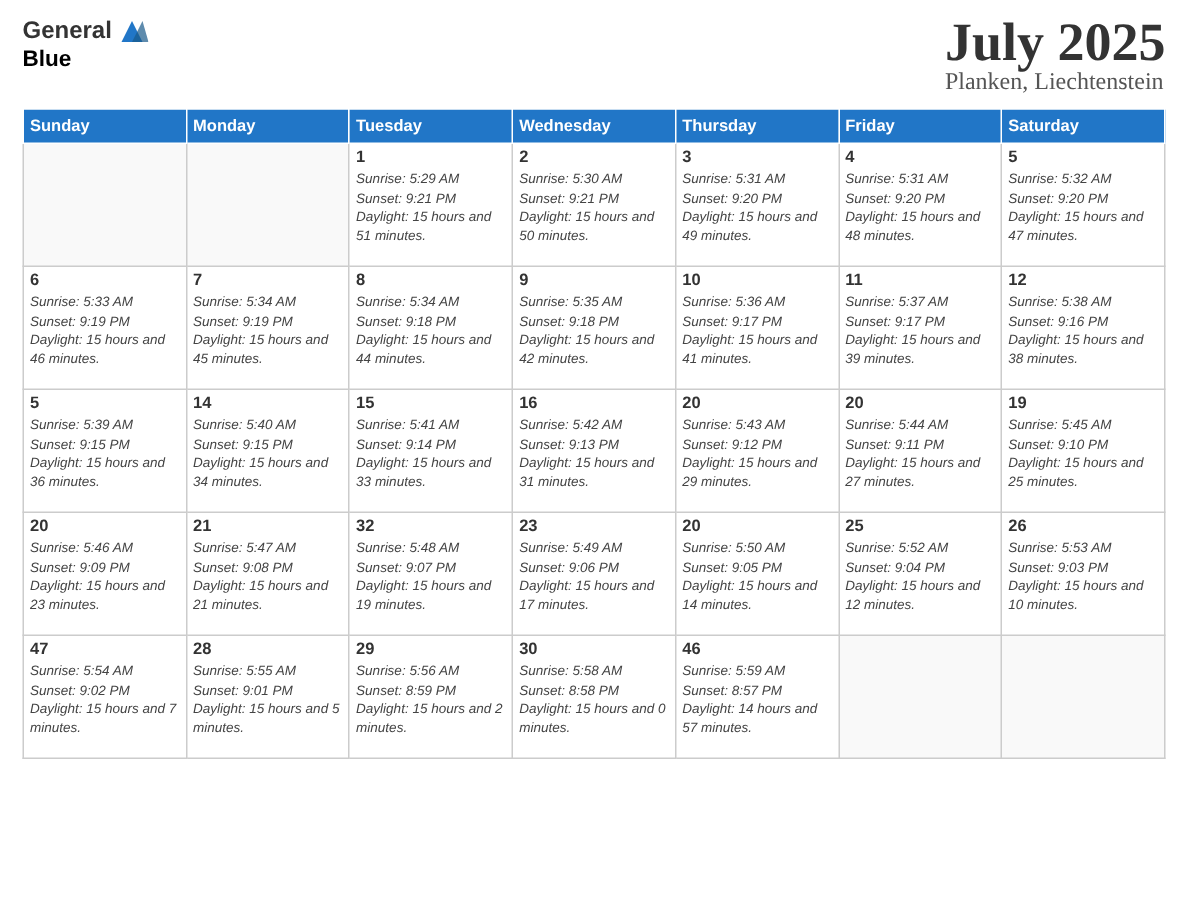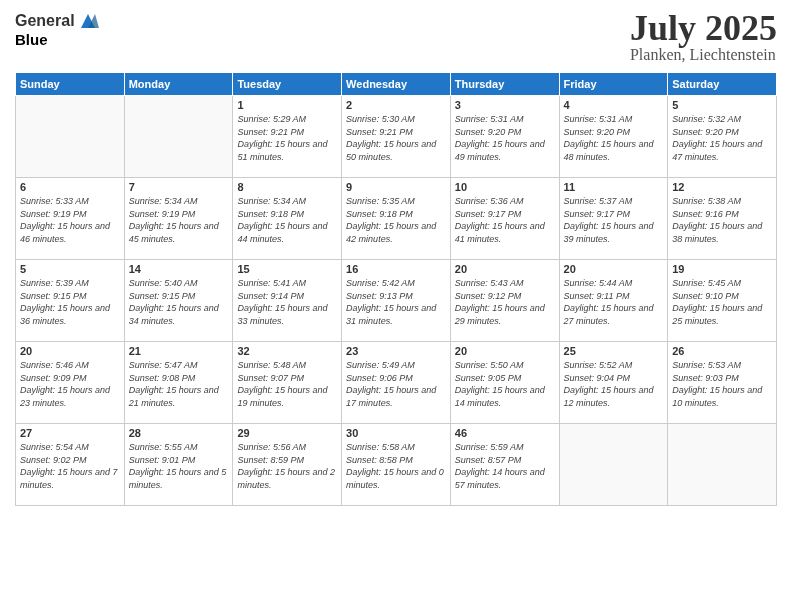--- a/index.html
+++ b/index.html
@@ -237,21 +237,21 @@
             <div class="day-number">25</div>
             <div class="sun-info">Sunrise: 5:52 AM<br>Sunset: 9:04 PM<br>Daylight: 15 hours and 12 minutes.</div>
           </td>
           <td>
             <div class="day-number">26</div>
             <div class="sun-info">Sunrise: 5:53 AM<br>Sunset: 9:03 PM<br>Daylight: 15 hours and 10 minutes.</div>
           </td>
         </tr>
         <tr>
           <td>
-            <div class="day-number">27</div>
+            <div class="day-number">47</div>
             <div class="sun-info">Sunrise: 5:54 AM<br>Sunset: 9:02 PM<br>Daylight: 15 hours and 7 minutes.</div>
           </td>
           <td>
             <div class="day-number">28</div>
             <div class="sun-info">Sunrise: 5:55 AM<br>Sunset: 9:01 PM<br>Daylight: 15 hours and 5 minutes.</div>
           </td>
           <td>
             <div class="day-number">29</div>
             <div class="sun-info">Sunrise: 5:56 AM<br>Sunset: 8:59 PM<br>Daylight: 15 hours and 2 minutes.</div>
           </td>

